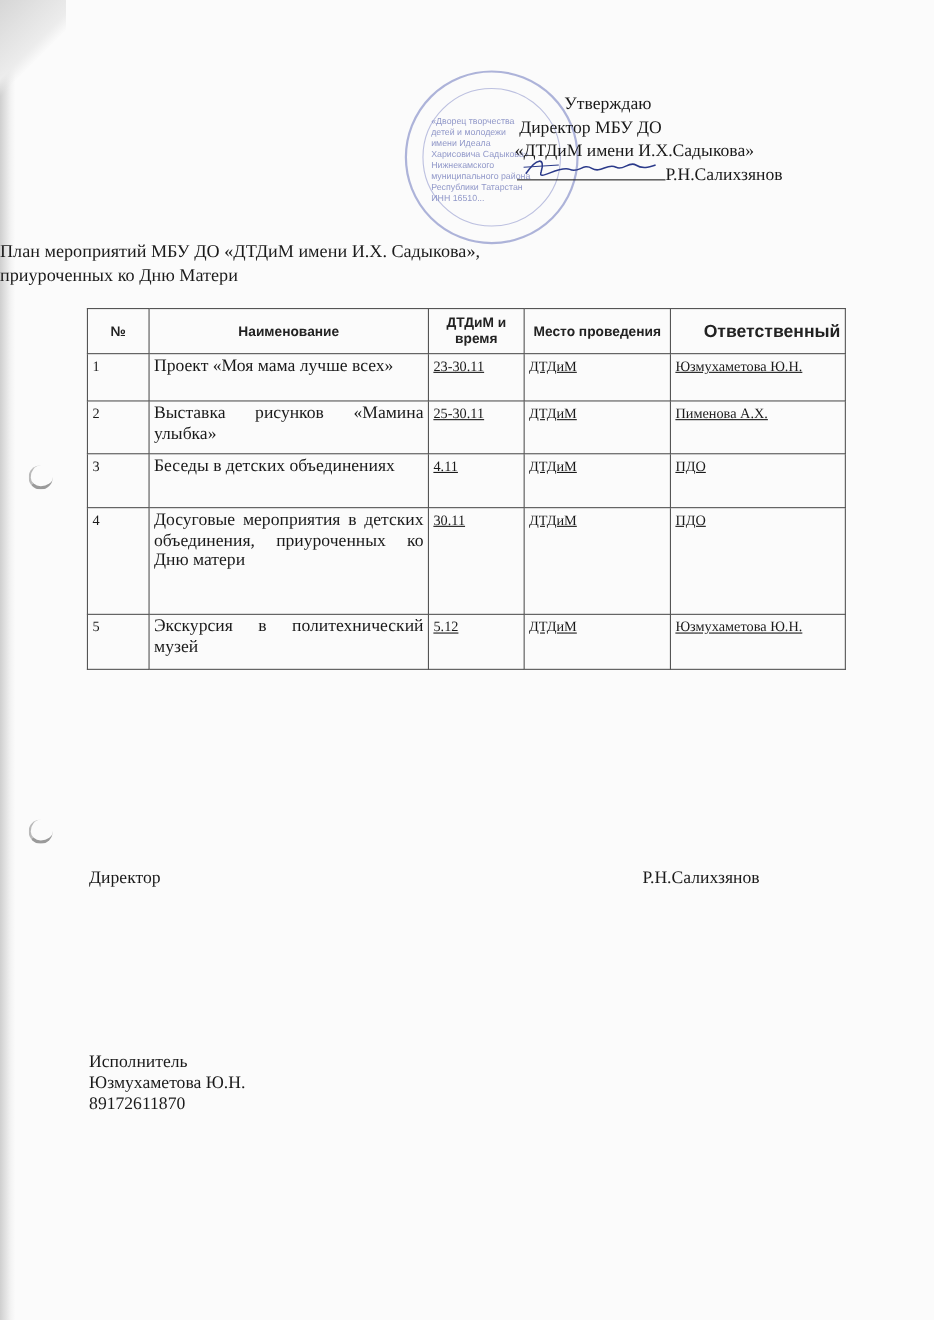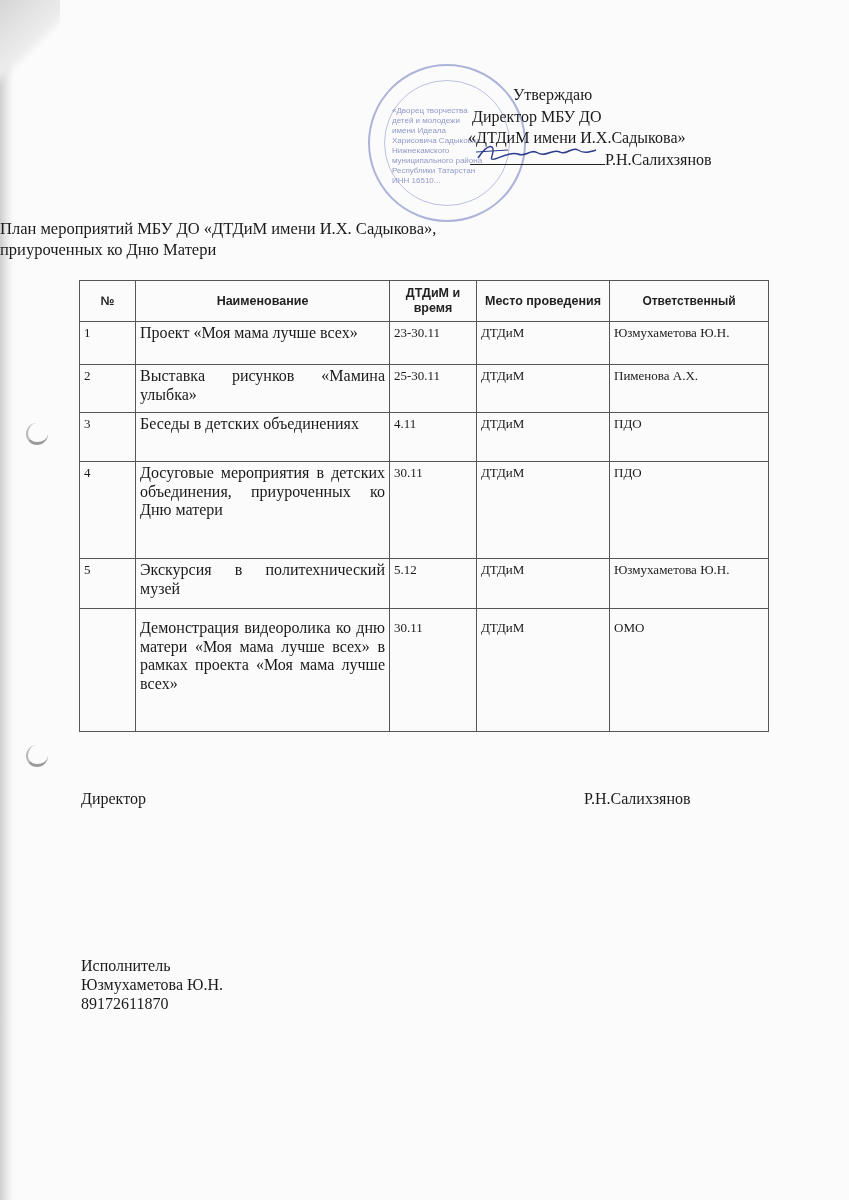--- a/index.html
+++ b/index.html
@@ -68,24 +68,24 @@
     border: 1px solid #555;
     vertical-align: top; padding: 2px 4px 2px 4px;
     line-height: 18.5px;
   }
   table.plan th {
     font-family: "Liberation Sans", sans-serif;
     font-weight: bold; font-size: 12.5px; line-height: 15px;
     text-align: center; vertical-align: middle; height: 36px;
     color: #222;
   }
-  table.plan th.resp { font-size: 12px; }
+  table.plan th.resp { font-size: 16px; text-align: right; }
   td.num { font-size: 13px; padding-left: 4px; }
   td.name { text-align: justify; text-align-last: left; font-size: 16px; line-height: 19.5px; padding-left: 6px; padding-right: 6px; }
-  td.date, td.place, td.resp { font-size: 13px; line-height: 17px; padding-left: 6px; }
+  td.date, td.place, td.resp { font-size: 13px; line-height: 17px; padding-left: 6px; text-decoration: underline; }
   .footer-director {
     position: absolute; left: 81px; top: 790px; font-size: 16px;
   }
   .footer-director-name {
     position: absolute; left: 584px; top: 790px; font-size: 16px;
   }
   .executor {
     position: absolute; left: 81px; top: 956px; font-size: 16px; line-height: 19px;
   }
 </style>
@@ -175,27 +175,20 @@
       <td class="place">ДТДиМ</td>
       <td class="resp">ПДО</td>
     </tr>
     <tr style="height:50px">
       <td class="num">5</td>
       <td class="name">Экскурсия в политехнический музей</td>
       <td class="date">5.12</td>
       <td class="place">ДТДиМ</td>
       <td class="resp">Юзмухаметова Ю.Н.</td>
     </tr>
-    <tr style="height:123px">
-      <td class="num"></td>
-      <td class="name" style="padding-top:10px">Демонстрация видеоролика ко дню матери «Моя мама лучше всех» в рамках проекта «Моя мама лучше всех»</td>
-      <td class="date" style="padding-top:10px">30.11</td>
-      <td class="place" style="padding-top:10px">ДТДиМ</td>
-      <td class="resp" style="padding-top:10px">ОМО</td>
-    </tr>
   </tbody>
 </table>
 
 <div class="footer-director">Директор</div>
 <div class="footer-director-name">Р.Н.Салихзянов</div>
 
 <div class="executor">
   <div>Исполнитель</div>
   <div>Юзмухаметова Ю.Н.</div>
   <div>89172611870</div>

